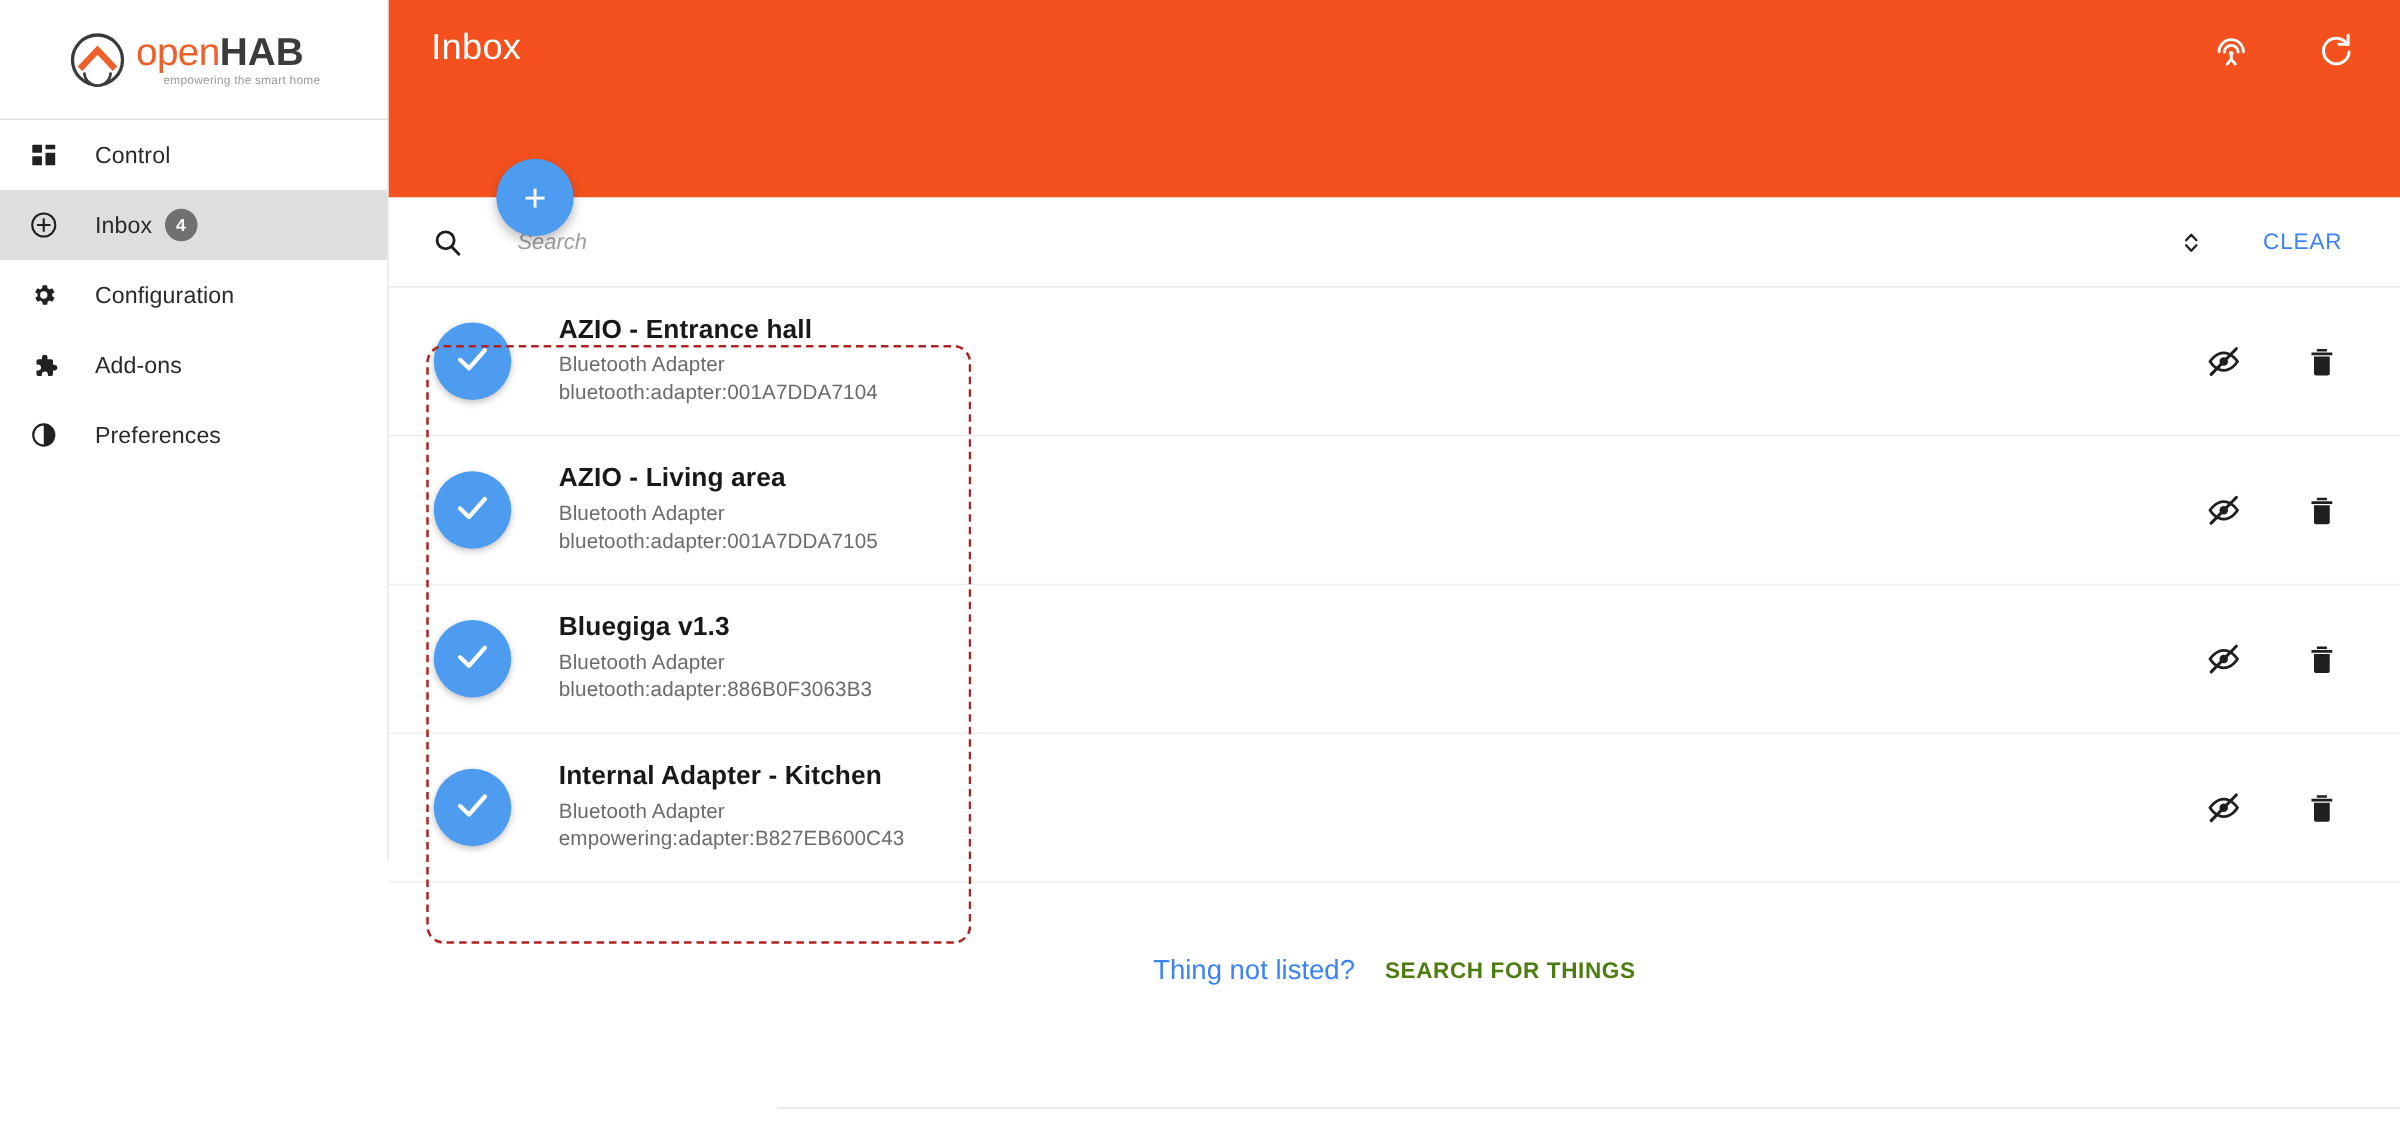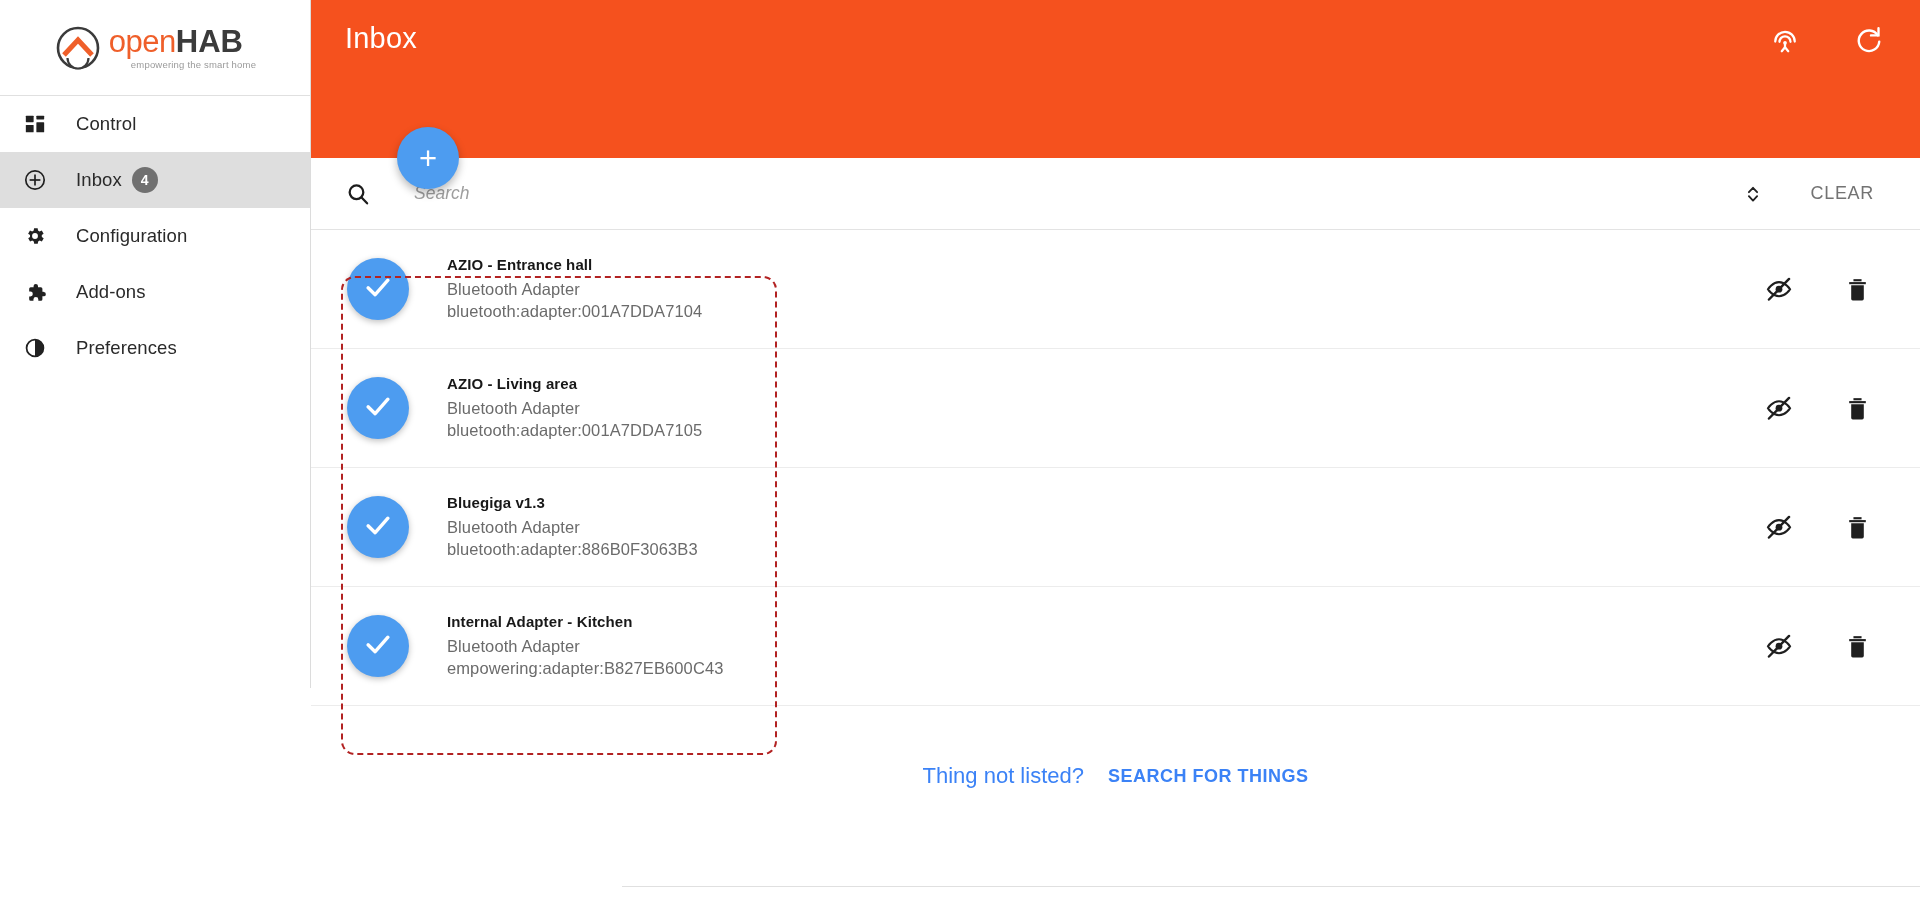--- a/index.html
+++ b/index.html
@@ -112,21 +112,21 @@
     font-size: 17.5px; color: #333;
     margin-left: 43px; background: transparent; font-style: italic;
   }
   .search-input::placeholder { color: #9e9e9e; }
   .sort-btn {
     width: 34px; height: 34px; color: #202020; cursor: pointer;
     display: flex; align-items: center; justify-content: center;
     margin-right: 40px;
   }
   .clear-btn {
-    font-size: 18px; font-weight: 500; color: #737373;
+    font-size: 18px; font-weight: 500; color: #3b82f6;
     letter-spacing: 0.7px; cursor: pointer; margin-right: 46px;
     background: none; border: none; font-family: "Liberation Sans", sans-serif;
   }
 
   
   .list { position: relative; }
   .row {
     height: 119px;
     display: flex; align-items: center;
     border-bottom: 1px solid #ececec;
@@ -137,21 +137,21 @@
   .avatar {
     width: 62px; height: 62px; border-radius: 50%;
     background: #4d9cf0; flex: 0 0 62px;
     display: flex; align-items: center; justify-content: center;
     box-shadow: 0 2px 6px rgba(0,0,0,0.25);
     cursor: pointer;
   }
   .avatar svg { width: 34px; height: 34px; color: #fff; }
   .row-text { margin-left: 38px; }
   .row-title {
-    font-size: 15px; font-weight: 700; color: #181818;
+    font-size: 21px; font-weight: 700; color: #181818;
     letter-spacing: 0.1px; margin-bottom: 6px;
   }
   .row-sub {
     font-size: 16.5px; color: #6b6b6b; line-height: 1.32;
     letter-spacing: 0.1px;
   }
   .row-actions {
     position: absolute; right: 48px; top: 50%;
     transform: translateY(-50%);
     display: flex; align-items: center; gap: 48px;
@@ -171,21 +171,21 @@
   }
 
   
   .footer {
     height: 140px;
     display: flex; align-items: center; justify-content: center;
     gap: 24px;
   }
   .footer-text { font-size: 22px; color: #3b82f6; }
   .footer-btn {
-    font-size: 18px; font-weight: 700; color: #3b82f6;
+    font-size: 18px; font-weight: 700; color: #4d7c0f;
     letter-spacing: 0.5px; cursor: pointer;
     background: none; border: none; font-family: "Liberation Sans", sans-serif;
   }
   .bottom-rule {
     position: absolute; left: 311px; right: 0; bottom: 13px;
     height: 1px; background: #e0e0e0;
   }
 </style>
 </head>
 <body>

